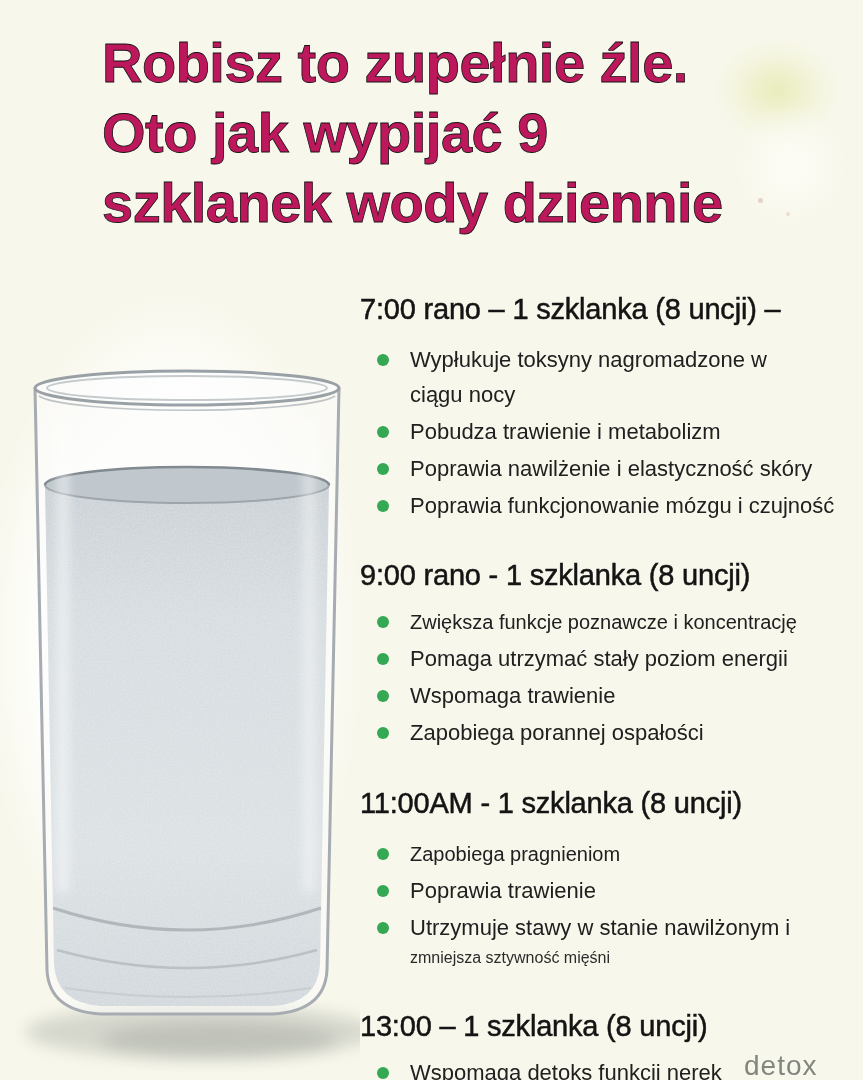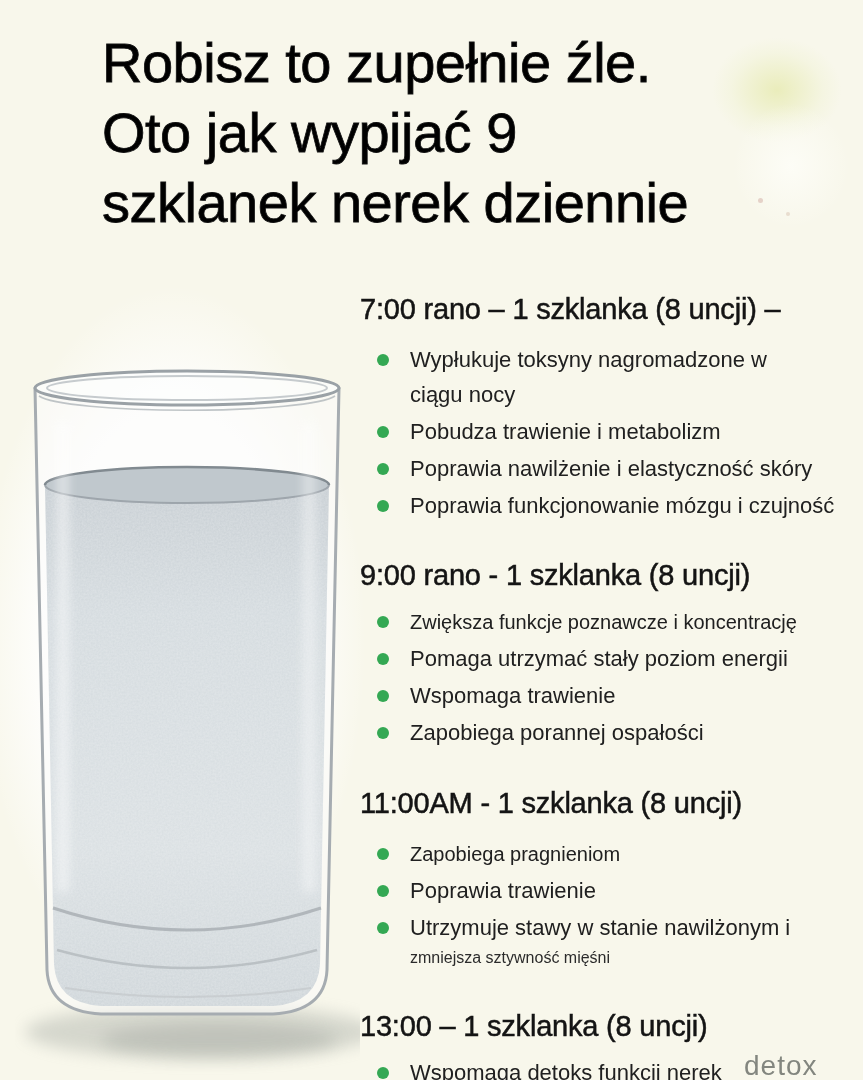--- a/index.html
+++ b/index.html
@@ -24,22 +24,22 @@
   }
   .blob-b{
     position:absolute;left:716px;top:86px;width:150px;height:160px;border-radius:50%;
     background:radial-gradient(closest-side, rgba(253,253,247,0.95), rgba(255,255,255,0) 78%);
   }
   .blob-dot1{position:absolute;left:758px;top:198px;width:5px;height:5px;border-radius:50%;background:rgba(196,148,140,0.38);}
   .blob-dot2{position:absolute;left:786px;top:212px;width:4px;height:4px;border-radius:50%;background:rgba(196,158,140,0.30);}
 
   .title{
     position:absolute;left:102px;top:28px;width:710px;
-    font-size:56px;line-height:70px;font-weight:400;
-    letter-spacing:-0.5px;color:#000000;
+    font-size:56px;line-height:70px;font-weight:700;
+    letter-spacing:-0.5px;color:#be185d;
     -webkit-text-stroke:0.8px #121212;
   }
 
   .glass-svg{position:absolute;left:15px;top:352px;}
 
   .sections{position:absolute;left:0;top:0;width:863px;height:955px;}
   .section{position:absolute;left:360px;width:505px;}
   .section:nth-child(1){top:292px;}
   .section:nth-child(2){top:558px;}
   .section:nth-child(3){top:786px;}
@@ -81,21 +81,21 @@
 
   <div class="photo-bg"></div>
   <div class="blob-a"></div>
   <div class="blob-b"></div>
   <div class="blob-dot1"></div>
   <div class="blob-dot2"></div>
 
   <div class="title">
     <div>Robisz to zupełnie źle.</div>
     <div>Oto jak wypijać 9</div>
-    <div>szklanek nerek dziennie</div>
+    <div>szklanek wody dziennie</div>
   </div>
 
   <svg class="glass-svg" width="345" height="728" viewBox="0 0 345 728" aria-hidden="true">
     <defs>
       <linearGradient id="wg" x1="0" y1="0" x2="0" y2="1">
         <stop offset="0" stop-color="#c6cdd2"></stop>
         <stop offset="0.25" stop-color="#d3dade"></stop>
         <stop offset="0.7" stop-color="#d9dfe2"></stop>
         <stop offset="1" stop-color="#ced5d9"></stop>
       </linearGradient>

